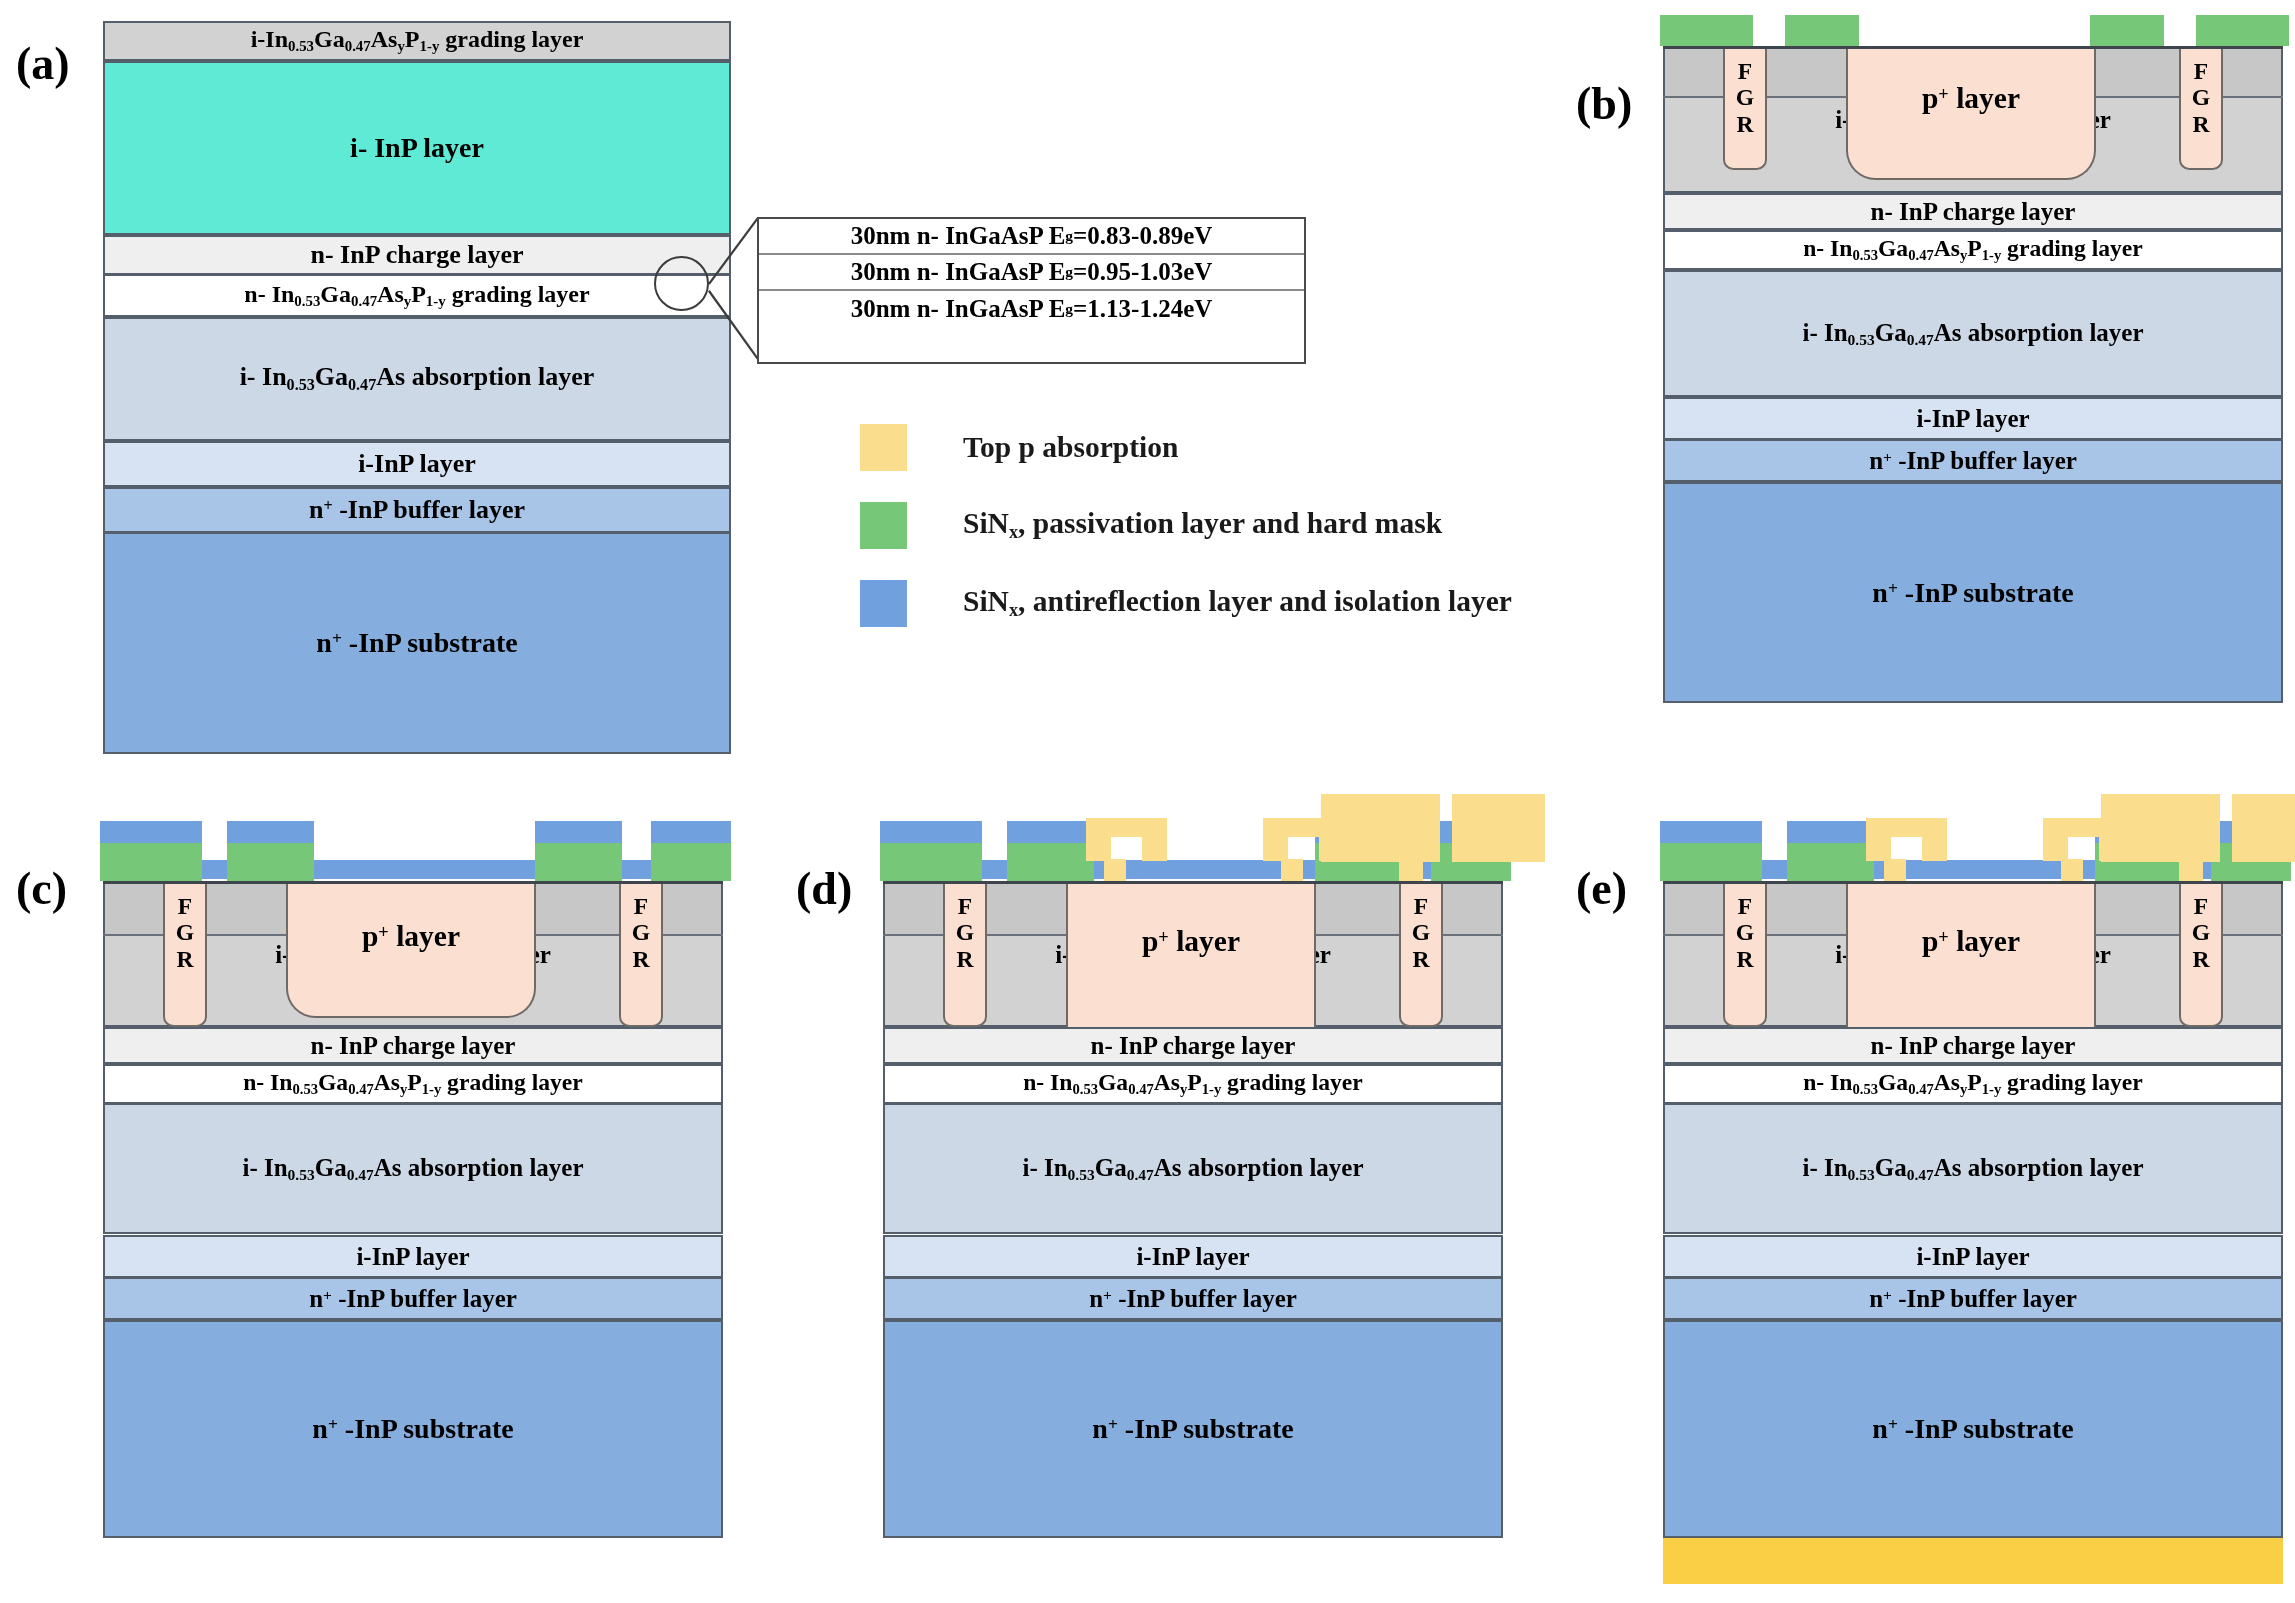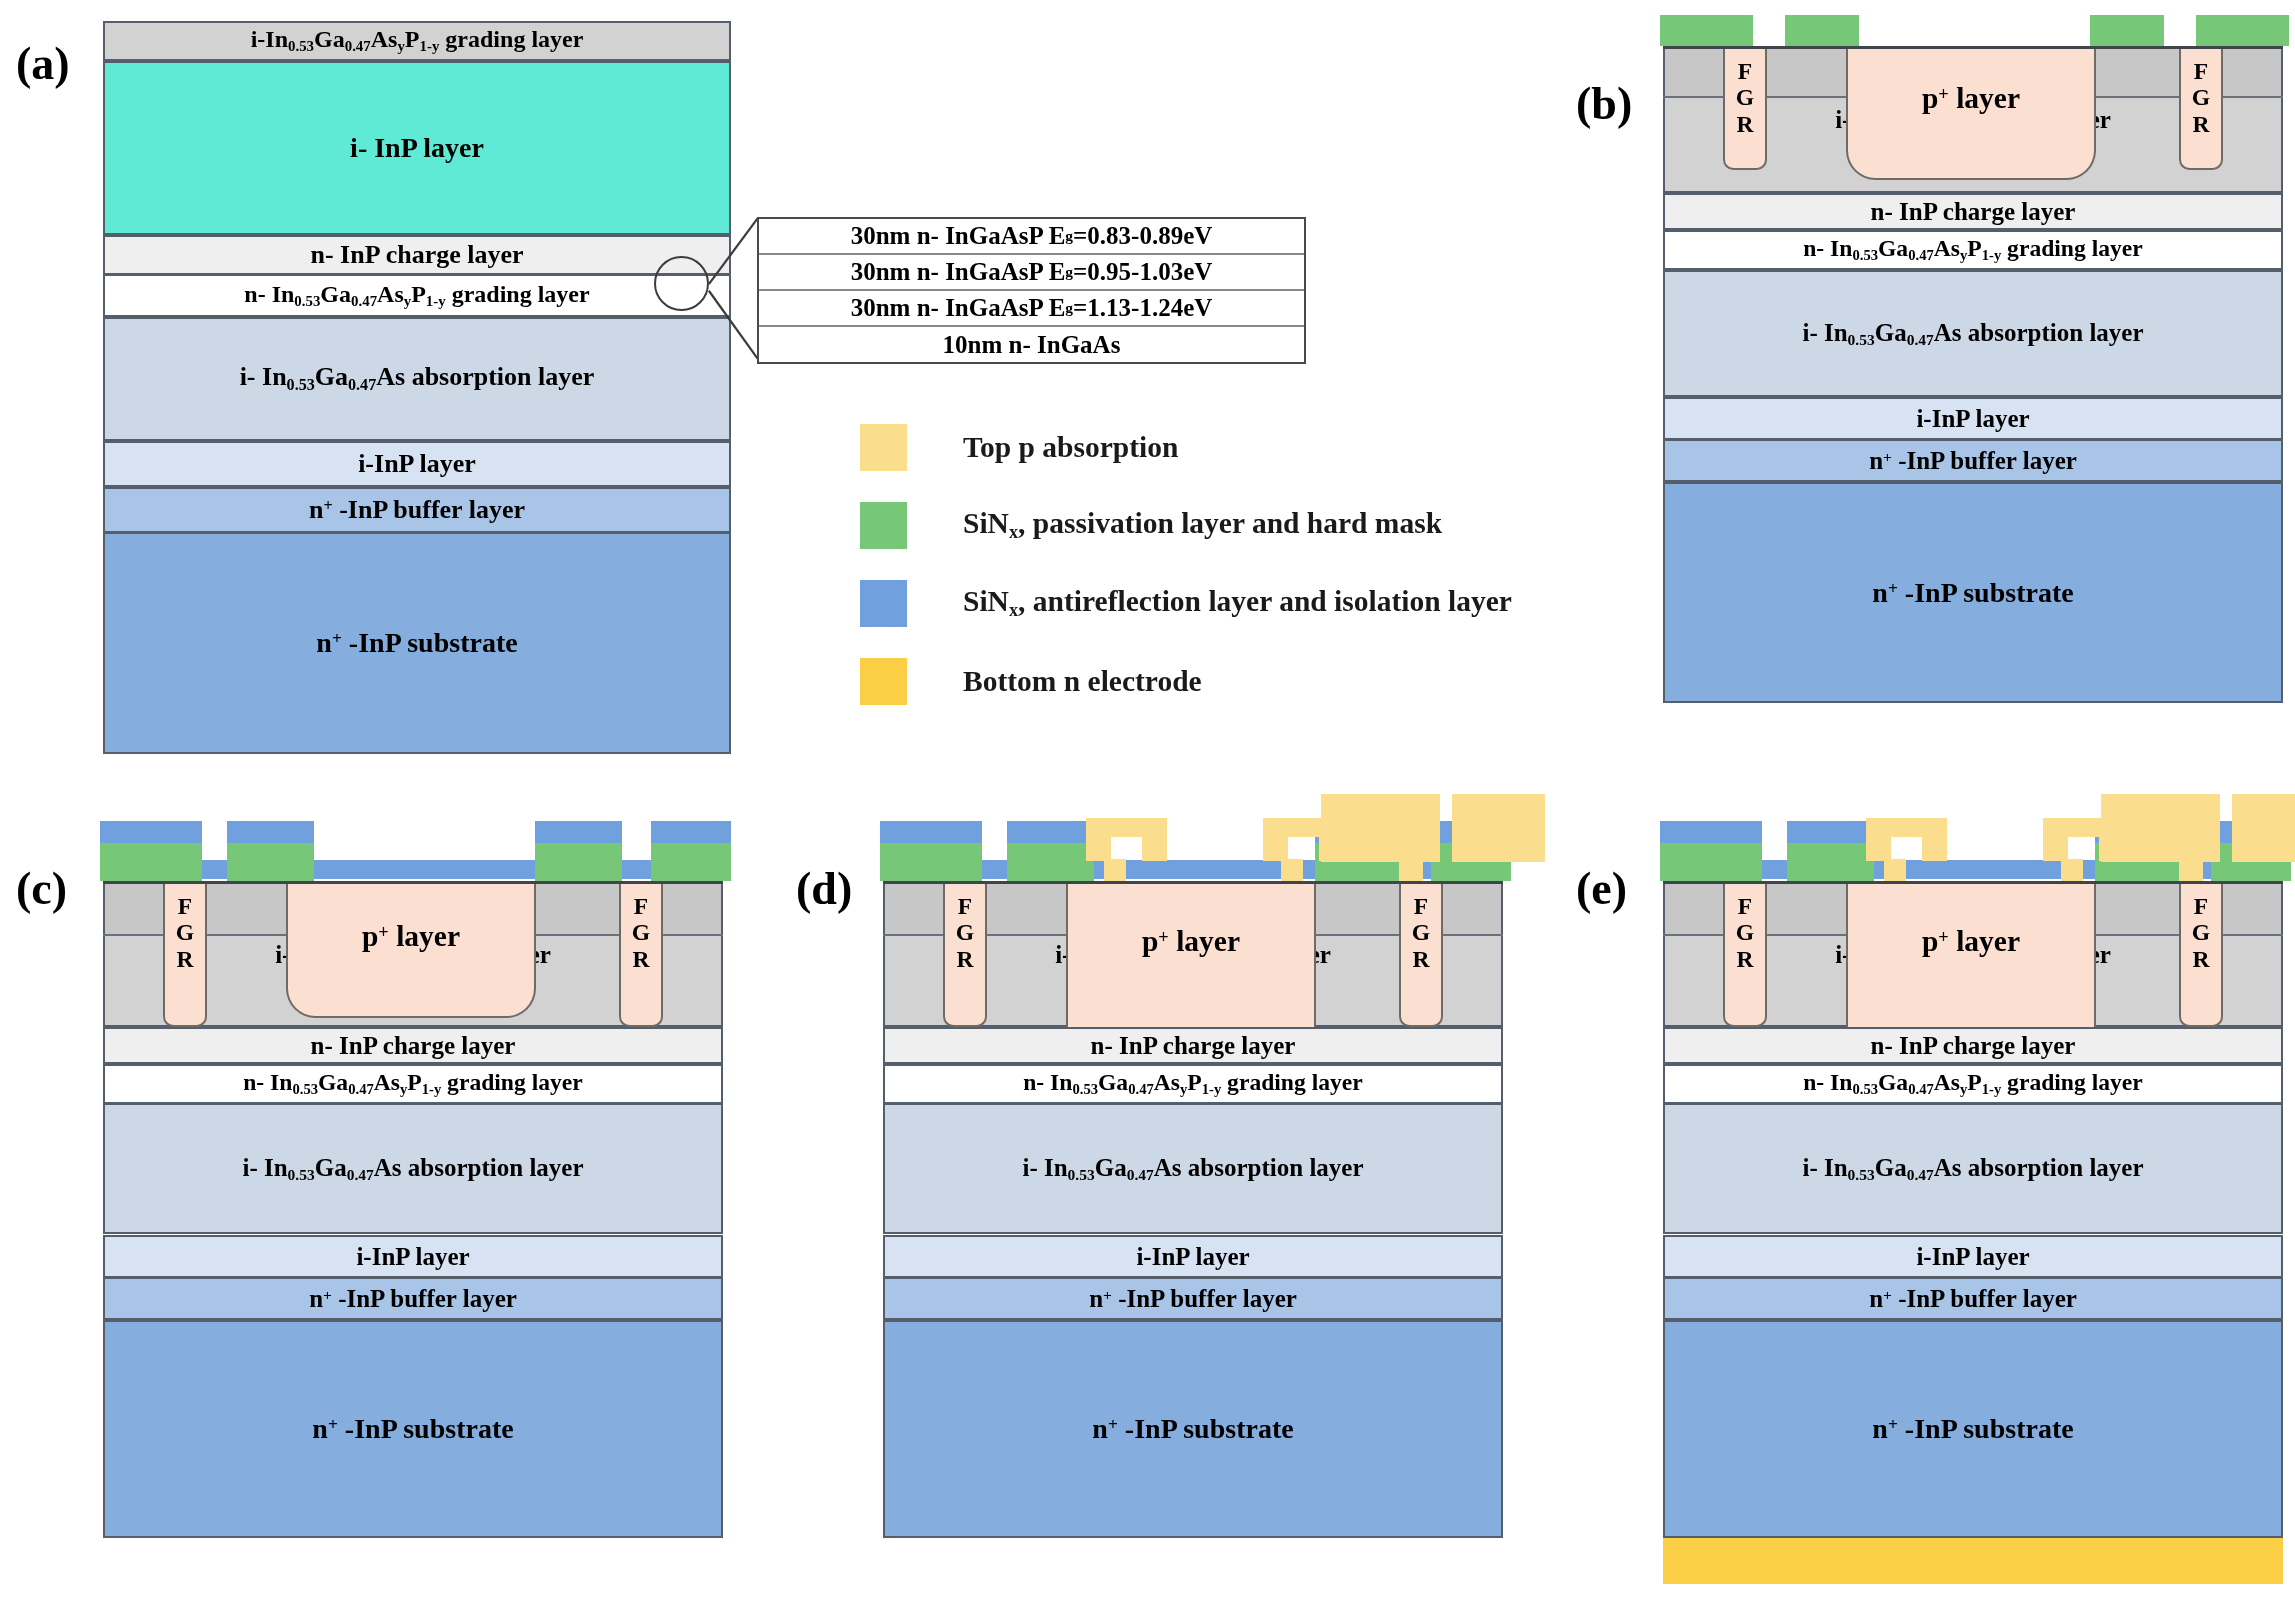--- a/index.html
+++ b/index.html
@@ -149,38 +149,33 @@
     <div class="panel-label" style="left:16px;top:37px;">(a)</div>
     <div class="ellipse" style="left:654px;top:256px;width:55px;height:55px;"></div>
     <svg class="leader" style="left:700px;top:214px;width:96px;height:155px;" viewBox="0 0 130 210">
       <polyline points="12,95 78,6" fill="none" stroke="#3c3c3c" stroke-width="3"></polyline>
       <polyline points="12,104 78,196" fill="none" stroke="#3c3c3c" stroke-width="3"></polyline>
     </svg>
     <div class="callout" style="left:757px;top:217px;width:549px;height:147px;">
       <div class="callout-row" style="height:36px;font-size:25px;">30nm n- InGaAsP E<sub>g</sub>=0.83-0.89eV</div>
       <div class="callout-row" style="height:36px;font-size:25px;">30nm n- InGaAsP E<sub>g</sub>=0.95-1.03eV</div>
       <div class="callout-row" style="height:36px;font-size:25px;">30nm n- InGaAsP E<sub>g</sub>=1.13-1.24eV</div>
-      <div class="callout-row" style="height:35px;font-size:25px;">10nm n- InGaAs</div>
     </div>
     <div class="legend" style="left:860px;top:424px;width:737px;height:243px;">
       <div class="legend-row" style="left:0;top:0px;">
         <div class="swatch" style="background:#fade8d;"></div>
         <div class="legend-text">Top p absorption</div>
       </div>
       <div class="legend-row" style="left:0;top:156px;">
         <div class="swatch" style="background:#70a0dd;"></div>
         <div class="legend-text">SiN<sub>x</sub>, antireflection layer and isolation layer</div>
       </div>
       <div class="legend-row" style="left:0;top:78px;">
         <div class="swatch" style="background:#76c878;"></div>
         <div class="legend-text">SiN<sub>x</sub>, passivation layer and hard mask</div>
-      </div>
-      <div class="legend-row" style="left:0;top:234px;">
-        <div class="swatch" style="background:#fbcf45;"></div>
-        <div class="legend-text">Bottom n electrode</div>
       </div>
     </div>
     <div class="panel" style="left:1663px;top:46px;width:620px;height:707px;">
       <div class="layer" style="top:0px;height:147px;background:#d2d2d2;">
         <span class="lbl" style="font-size:25px;">i- InP multiplication layer</span>
       </div>
       <div style="position:absolute;left:0;right:0;top:50px;height:2.2px;background:#6a717b;z-index:4;"></div>
       <div style="position:absolute;left:2.2px;right:2.2px;top:2.2px;height:48px;background:#c7c7c7;z-index:2;"></div>
       <div class="layer" style="top:147px;height:37px;background:#efefef;">
         <span class="lbl" style="font-size:25px;">n- InP charge layer</span>

